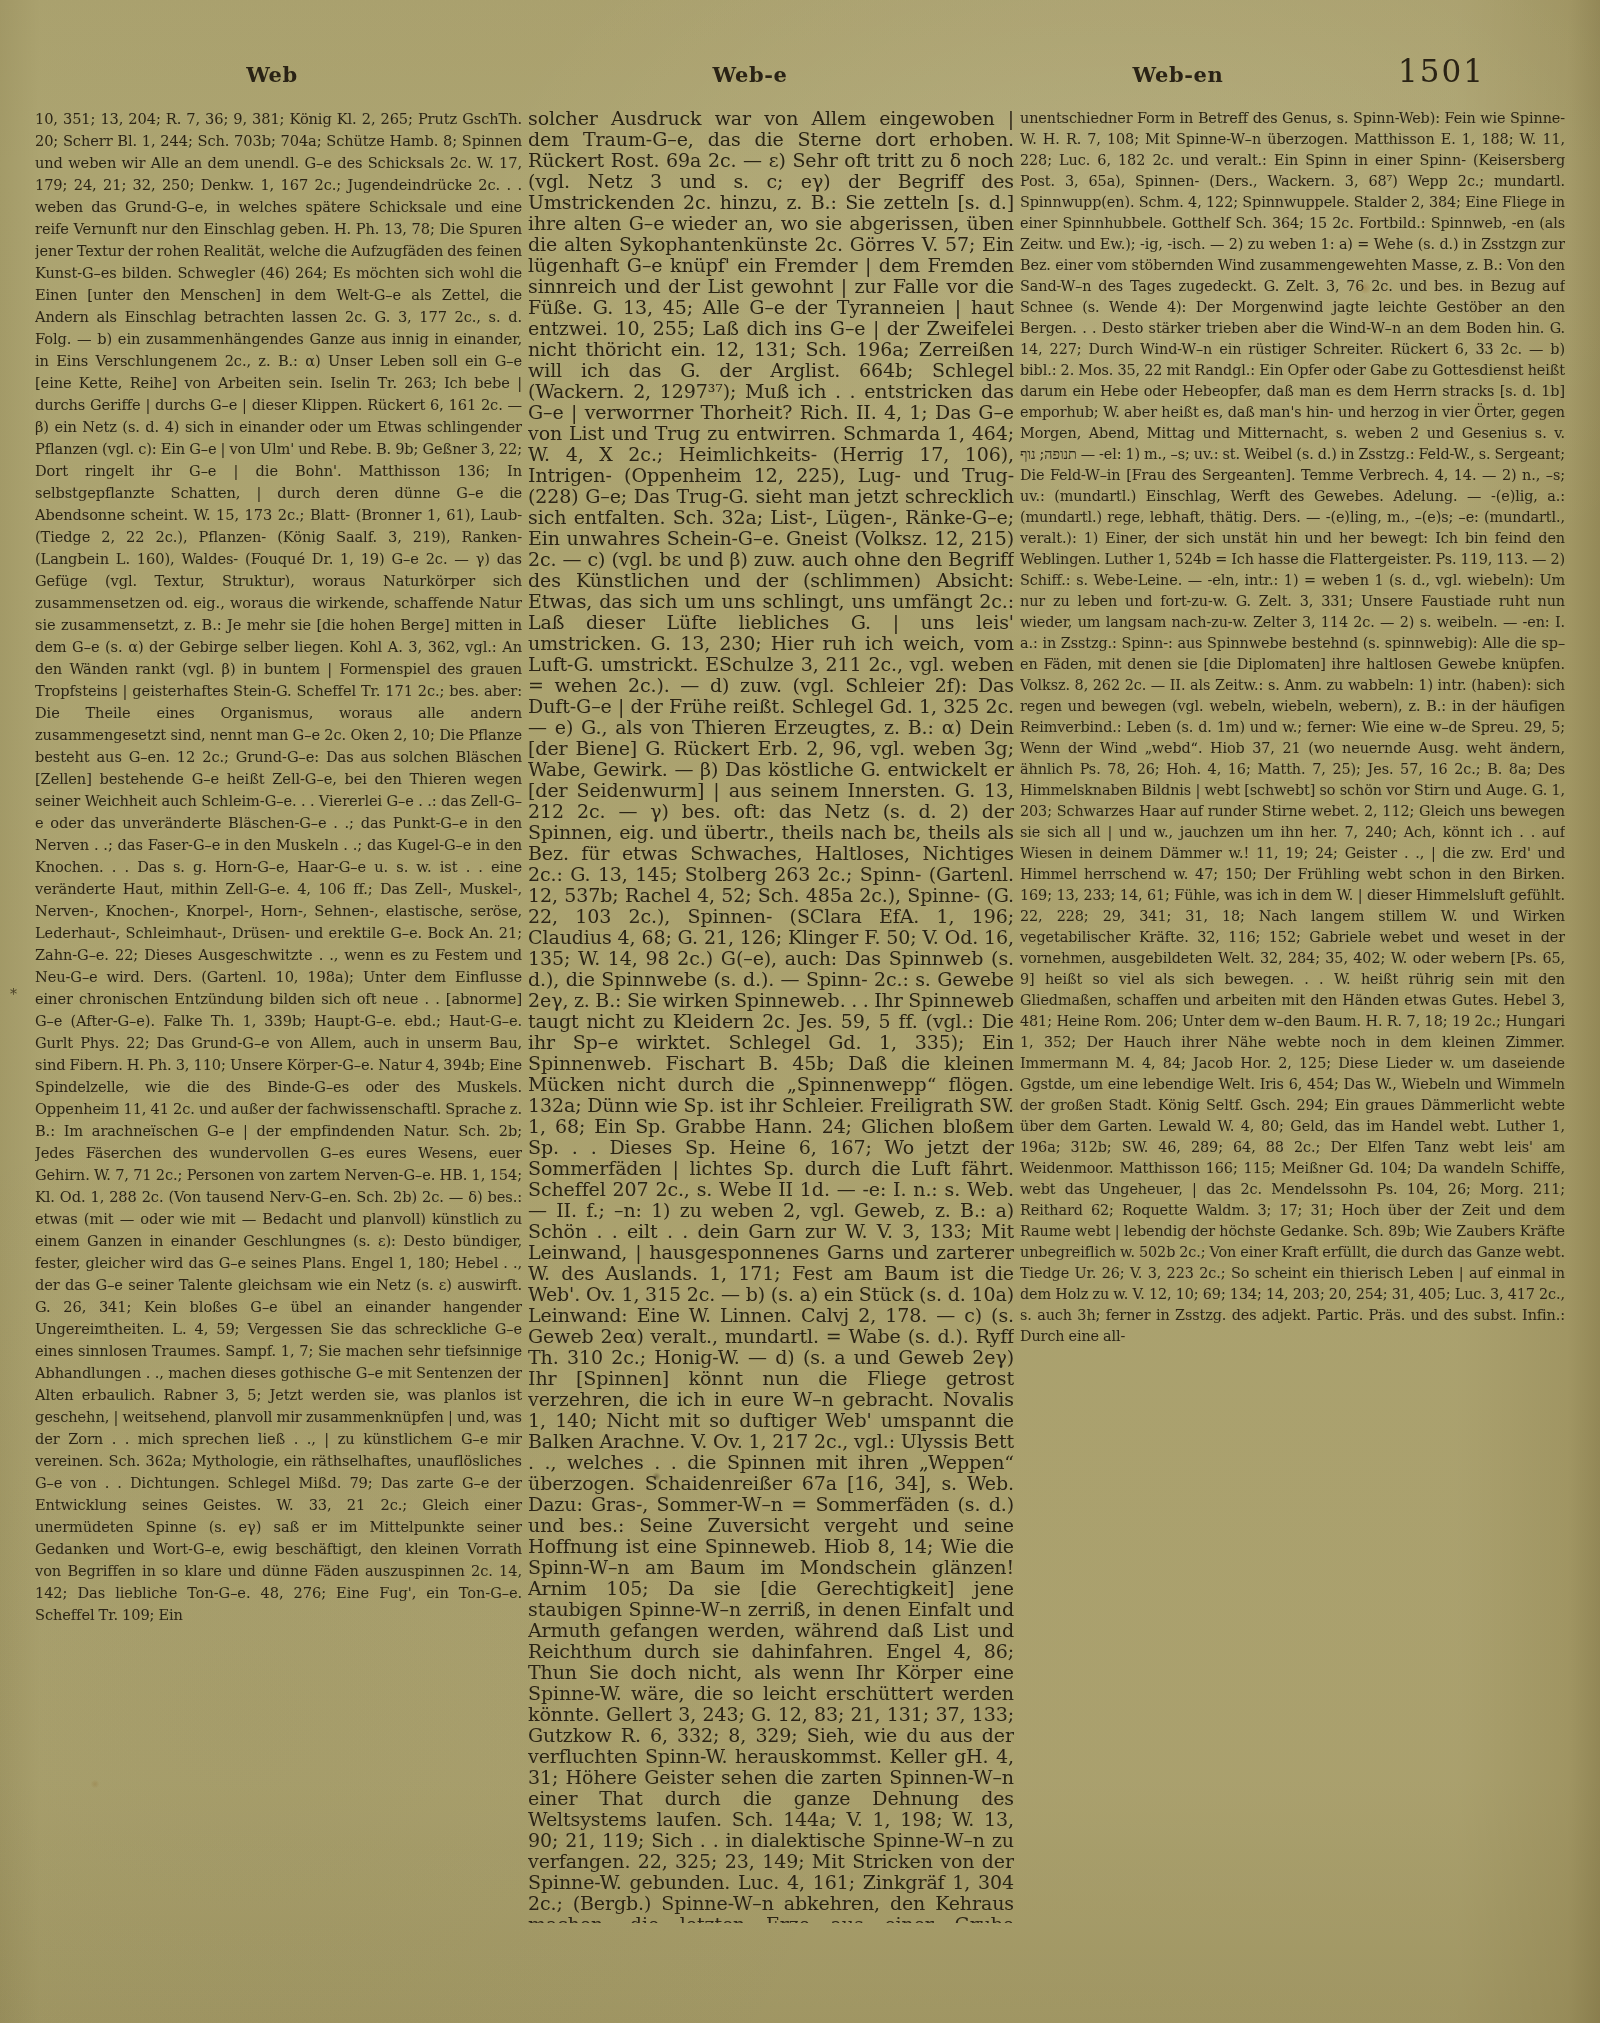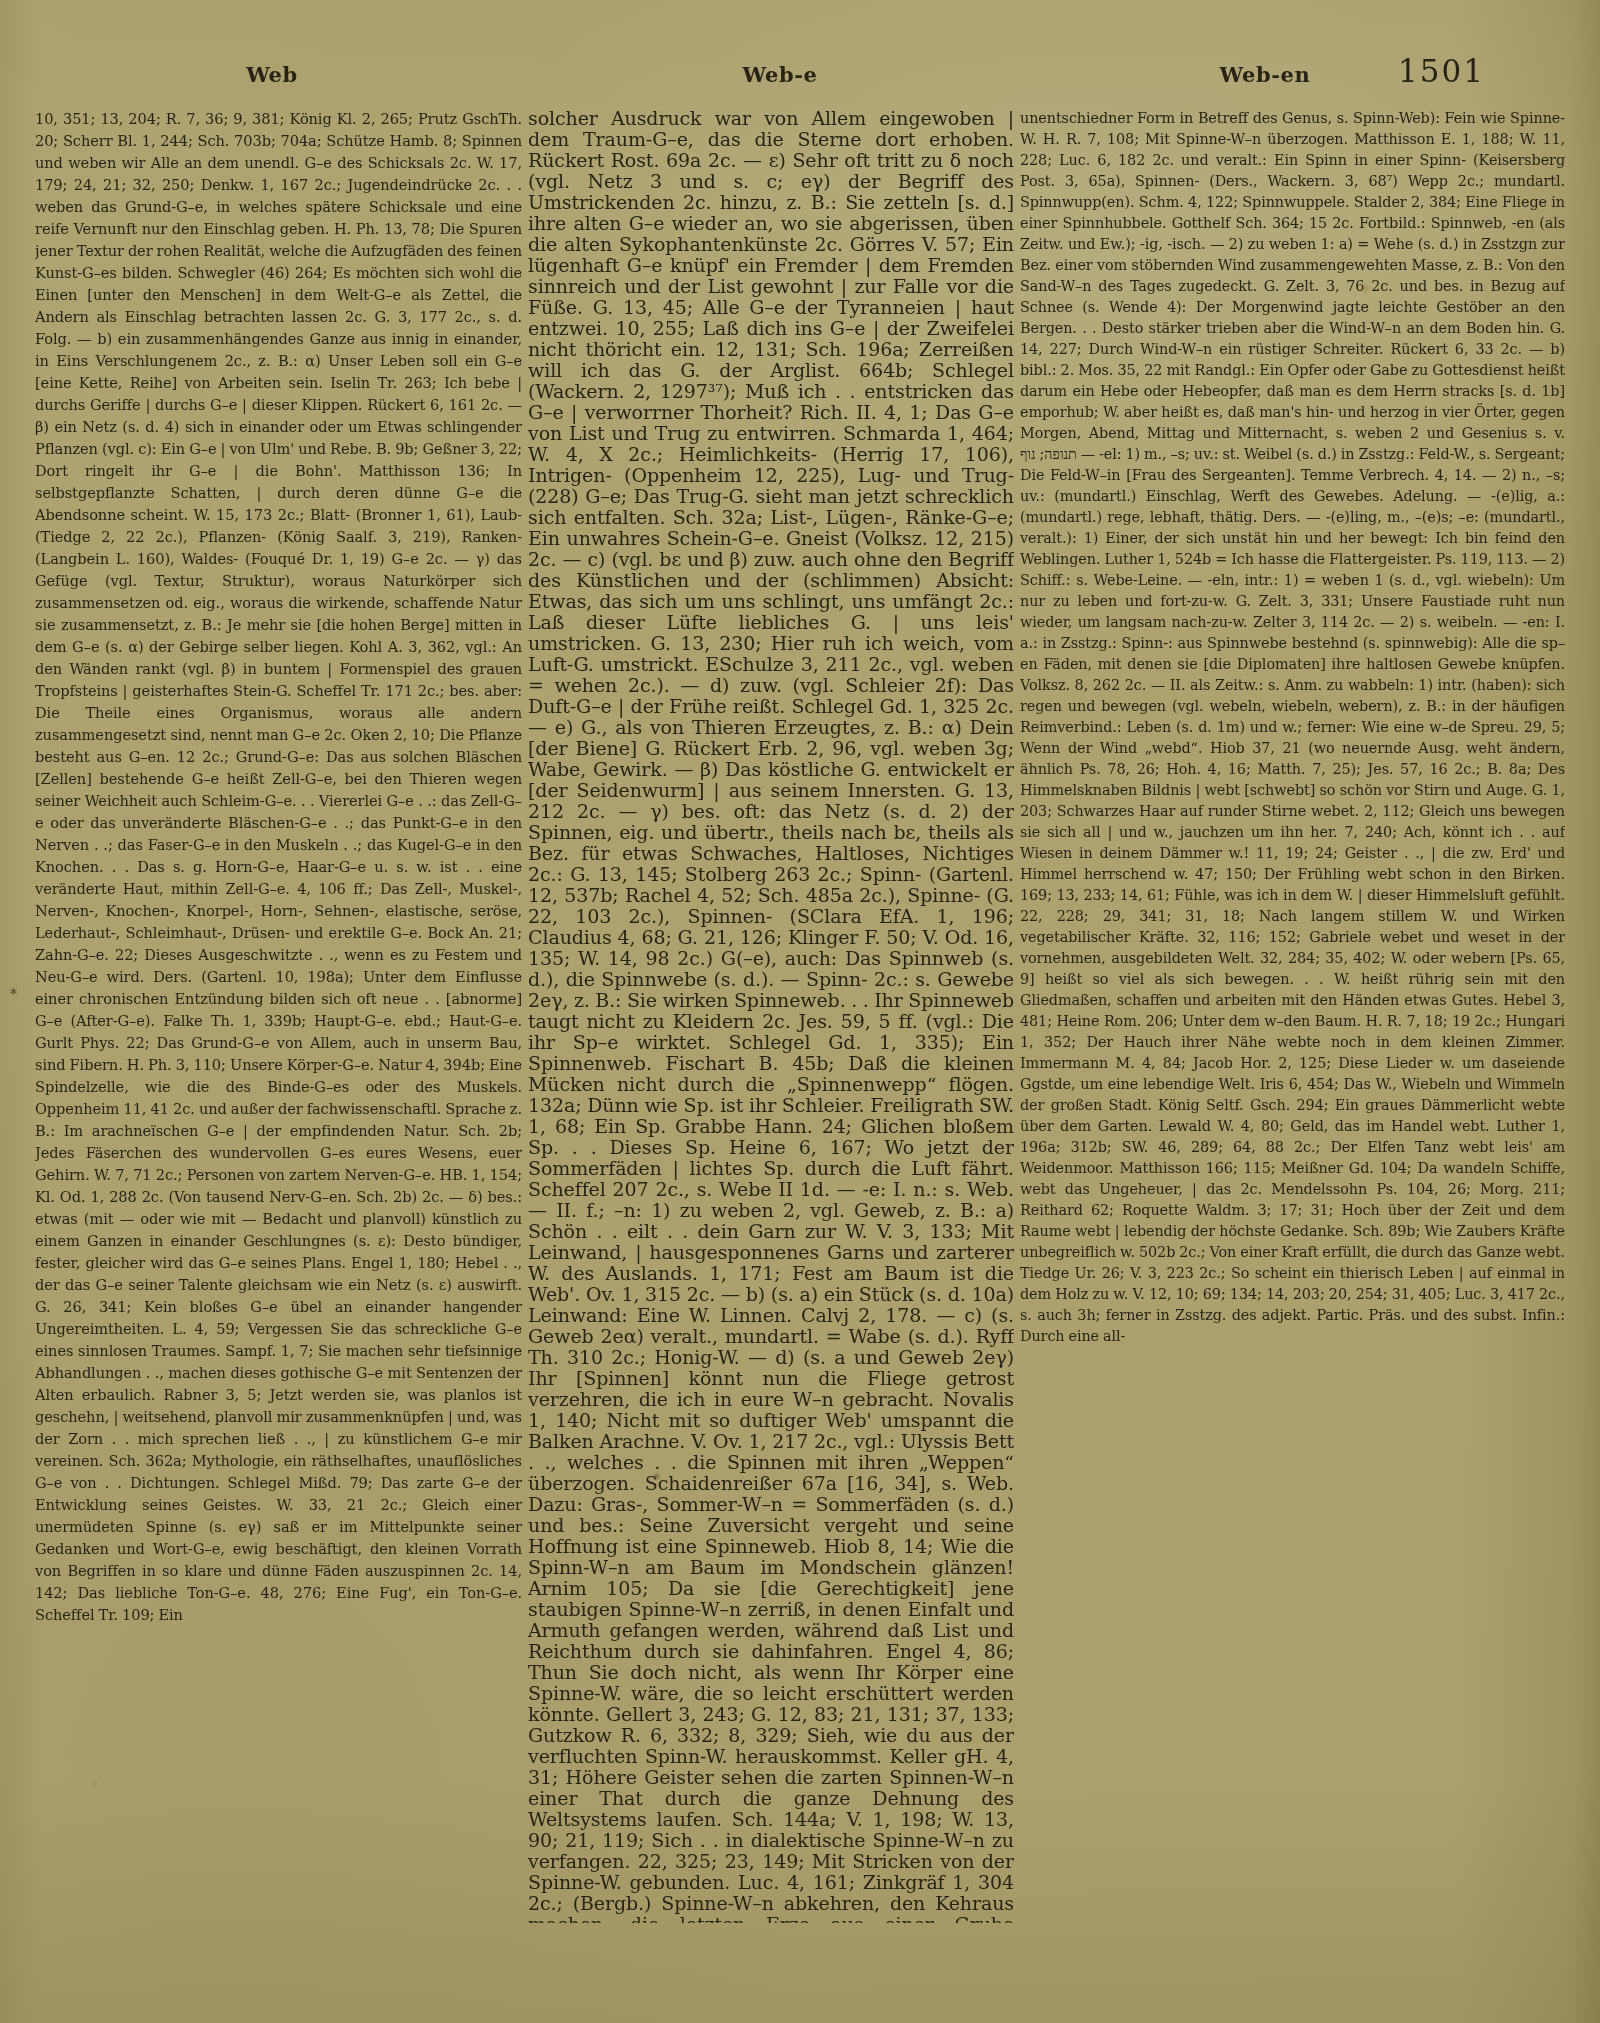--- a/index.html
+++ b/index.html
@@ -43,22 +43,22 @@
               background:radial-gradient(circle, rgba(140,100,40,0.25), rgba(140,100,40,0) 70%); }
   .stain.s4 { left:1496px; top:640px; width:8px; height:8px;
               background:radial-gradient(circle, rgba(150,105,40,0.3), rgba(150,105,40,0) 70%); }
 </style>
 </head>
 <body>
 
 <div class="page">
 
   <div class="runhead" style="left:272px">Web</div>
-  <div class="runhead" style="left:780px">Web-e</div>
-  <div class="runhead" style="left:1265px">Web-en</div>
+  <div class="runhead" style="left:750px">Web-e</div>
+  <div class="runhead" style="left:1178px">Web-en</div>
   <div class="pagenum">1501</div>
 
   <div class="margin-mark">*</div>
 
   <div class="col col1">10, 351; 13, 204; R. 7, 36; 9, 381; König Kl. 2, 265; Prutz GschTh. 20; Scherr Bl. 1, 244; Sch. 703b; 704a; Schütze Hamb. 8; Spinnen und weben wir Alle an dem unendl. G–e des Schicksals 2c. W. 17, 179; 24, 21; 32, 250; Denkw. 1, 167 2c.; Jugendeindrücke 2c. . . weben das Grund-G–e, in welches spätere Schicksale und eine reife Vernunft nur den Einschlag geben. H. Ph. 13, 78; Die Spuren jener Textur der rohen Realität, welche die Aufzugfäden des feinen Kunst-G–es bilden. Schwegler (46) 264; Es möchten sich wohl die Einen [unter den Menschen] in dem Welt-G–e als Zettel, die Andern als Einschlag betrachten lassen 2c. G. 3, 177 2c., s. d. Folg. — b) ein zusammenhängendes Ganze aus innig in einander, in Eins Verschlungenem 2c., z. B.: α) Unser Leben soll ein G–e [eine Kette, Reihe] von Arbeiten sein. Iselin Tr. 263; Ich bebe | durchs Geriffe | durchs G–e | dieser Klippen. Rückert 6, 161 2c. — β) ein Netz (s. d. 4) sich in einander oder um Etwas schlingender Pflanzen (vgl. c): Ein G–e | von Ulm' und Rebe. B. 9b; Geßner 3, 22; Dort ringelt ihr G–e | die Bohn'. Matthisson 136; In selbstgepflanzte Schatten, | durch deren dünne G–e die Abendsonne scheint. W. 15, 173 2c.; Blatt- (Bronner 1, 61), Laub- (Tiedge 2, 22 2c.), Pflanzen- (König Saalf. 3, 219), Ranken- (Langbein L. 160), Waldes- (Fouqué Dr. 1, 19) G–e 2c. — γ) das Gefüge (vgl. Textur, Struktur), woraus Naturkörper sich zusammensetzen od. eig., woraus die wirkende, schaffende Natur sie zusammensetzt, z. B.: Je mehr sie [die hohen Berge] mitten in dem G–e (s. α) der Gebirge selber liegen. Kohl A. 3, 362, vgl.: An den Wänden rankt (vgl. β) in buntem | Formenspiel des grauen Tropfsteins | geisterhaftes Stein-G. Scheffel Tr. 171 2c.; bes. aber: Die Theile eines Organismus, woraus alle andern zusammengesetzt sind, nennt man G–e 2c. Oken 2, 10; Die Pflanze besteht aus G–en. 12 2c.; Grund-G–e: Das aus solchen Bläschen [Zellen] bestehende G–e heißt Zell-G–e, bei den Thieren wegen seiner Weichheit auch Schleim-G–e. . . Viererlei G–e . .: das Zell-G–e oder das unveränderte Bläschen-G–e . .; das Punkt-G–e in den Nerven . .; das Faser-G–e in den Muskeln . .; das Kugel-G–e in den Knochen. . . Das s. g. Horn-G–e, Haar-G–e u. s. w. ist . . eine veränderte Haut, mithin Zell-G–e. 4, 106 ff.; Das Zell-, Muskel-, Nerven-, Knochen-, Knorpel-, Horn-, Sehnen-, elastische, seröse, Lederhaut-, Schleimhaut-, Drüsen- und erektile G–e. Bock An. 21; Zahn-G–e. 22; Dieses Ausgeschwitzte . ., wenn es zu Festem und Neu-G–e wird. Ders. (Gartenl. 10, 198a); Unter dem Einflusse einer chronischen Entzündung bilden sich oft neue . . [abnorme] G–e (After-G–e). Falke Th. 1, 339b; Haupt-G–e. ebd.; Haut-G–e. Gurlt Phys. 22; Das Grund-G–e von Allem, auch in unserm Bau, sind Fibern. H. Ph. 3, 110; Unsere Körper-G–e. Natur 4, 394b; Eine Spindelzelle, wie die des Binde-G–es oder des Muskels. Oppenheim 11, 41 2c. und außer der fachwissenschaftl. Sprache z. B.: Im arachneïschen G–e | der empfindenden Natur. Sch. 2b; Jedes Fäserchen des wundervollen G–es eures Wesens, euer Gehirn. W. 7, 71 2c.; Personen von zartem Nerven-G–e. HB. 1, 154; Kl. Od. 1, 288 2c. (Von tausend Nerv-G–en. Sch. 2b) 2c. — δ) bes.: etwas (mit — oder wie mit — Bedacht und planvoll) künstlich zu einem Ganzen in einander Geschlungnes (s. ε): Desto bündiger, fester, gleicher wird das G–e seines Plans. Engel 1, 180; Hebel . ., der das G–e seiner Talente gleichsam wie ein Netz (s. ε) auswirft. G. 26, 341; Kein bloßes G–e übel an einander hangender Ungereimtheiten. L. 4, 59; Vergessen Sie das schreckliche G–e eines sinnlosen Traumes. Sampf. 1, 7; Sie machen sehr tiefsinnige Abhandlungen . ., machen dieses gothische G–e mit Sentenzen der Alten erbaulich. Rabner 3, 5; Jetzt werden sie, was planlos ist geschehn, | weitsehend, planvoll mir zusammenknüpfen | und, was der Zorn . . mich sprechen ließ . ., | zu künstlichem G–e mir vereinen. Sch. 362a; Mythologie, ein räthselhaftes, unauflösliches G–e von . . Dichtungen. Schlegel Mißd. 79; Das zarte G–e der Entwicklung seines Geistes. W. 33, 21 2c.; Gleich einer unermüdeten Spinne (s. eγ) saß er im Mittelpunkte seiner Gedanken und Wort-G–e, ewig beschäftigt, den kleinen Vorrath von Begriffen in so klare und dünne Fäden auszuspinnen 2c. 14, 142; Das liebliche Ton-G–e. 48, 276; Eine Fug', ein Ton-G–e. Scheffel Tr. 109; Ein</div>
   <div class="col col2">solcher Ausdruck war von Allem eingewoben | dem Traum-G–e, das die Sterne dort erhoben. Rückert Rost. 69a 2c. — ε) Sehr oft tritt zu δ noch (vgl. Netz 3 und s. c; eγ) der Begriff des Umstrickenden 2c. hinzu, z. B.: Sie zetteln [s. d.] ihre alten G–e wieder an, wo sie abgerissen, üben die alten Sykophantenkünste 2c. Görres V. 57; Ein lügenhaft G–e knüpf' ein Fremder | dem Fremden sinnreich und der List gewohnt | zur Falle vor die Füße. G. 13, 45; Alle G–e der Tyranneien | haut entzwei. 10, 255; Laß dich ins G–e | der Zweifelei nicht thöricht ein. 12, 131; Sch. 196a; Zerreißen will ich das G. der Arglist. 664b; Schlegel (Wackern. 2, 1297³⁷); Muß ich . . entstricken das G–e | verworrner Thorheit? Rich. II. 4, 1; Das G–e von List und Trug zu entwirren. Schmarda 1, 464; W. 4, X 2c.; Heimlichkeits- (Herrig 17, 106), Intrigen- (Oppenheim 12, 225), Lug- und Trug- (228) G–e; Das Trug-G. sieht man jetzt schrecklich sich entfalten. Sch. 32a; List-, Lügen-, Ränke-G–e; Ein unwahres Schein-G–e. Gneist (Volksz. 12, 215) 2c. — c) (vgl. bε und β) zuw. auch ohne den Begriff des Künstlichen und der (schlimmen) Absicht: Etwas, das sich um uns schlingt, uns umfängt 2c.: Laß dieser Lüfte liebliches G. | uns leis' umstricken. G. 13, 230; Hier ruh ich weich, vom Luft-G. umstrickt. ESchulze 3, 211 2c., vgl. weben = wehen 2c.). — d) zuw. (vgl. Schleier 2f): Das Duft-G–e | der Frühe reißt. Schlegel Gd. 1, 325 2c. — e) G., als von Thieren Erzeugtes, z. B.: α) Dein [der Biene] G. Rückert Erb. 2, 96, vgl. weben 3g; Wabe, Gewirk. — β) Das köstliche G. entwickelt er [der Seidenwurm] | aus seinem Innersten. G. 13, 212 2c. — γ) bes. oft: das Netz (s. d. 2) der Spinnen, eig. und übertr., theils nach bε, theils als Bez. für etwas Schwaches, Haltloses, Nichtiges 2c.: G. 13, 145; Stolberg 263 2c.; Spinn- (Gartenl. 12, 537b; Rachel 4, 52; Sch. 485a 2c.), Spinne- (G. 22, 103 2c.), Spinnen- (SClara EfA. 1, 196; Claudius 4, 68; G. 21, 126; Klinger F. 50; V. Od. 16, 135; W. 14, 98 2c.) G(–e), auch: Das Spinnweb (s. d.), die Spinnwebe (s. d.). — Spinn- 2c.: s. Gewebe 2eγ, z. B.: Sie wirken Spinneweb. . . Ihr Spinneweb taugt nicht zu Kleidern 2c. Jes. 59, 5 ff. (vgl.: Die ihr Sp–e wirktet. Schlegel Gd. 1, 335); Ein Spinnenweb. Fischart B. 45b; Daß die kleinen Mücken nicht durch die „Spinnenwepp“ flögen. 132a; Dünn wie Sp. ist ihr Schleier. Freiligrath SW. 1, 68; Ein Sp. Grabbe Hann. 24; Glichen bloßem Sp. . . Dieses Sp. Heine 6, 167; Wo jetzt der Sommerfäden | lichtes Sp. durch die Luft fährt. Scheffel 207 2c., s. Webe II 1d. — -e: I. n.: s. Web. — II. f.; –n: 1) zu weben 2, vgl. Geweb, z. B.: a) Schön . . eilt . . dein Garn zur W. V. 3, 133; Mit Leinwand, | hausgesponnenes Garns und zarterer W. des Auslands. 1, 171; Fest am Baum ist die Web'. Ov. 1, 315 2c. — b) (s. a) ein Stück (s. d. 10a) Leinwand: Eine W. Linnen. Calvj 2, 178. — c) (s. Geweb 2eα) veralt., mundartl. = Wabe (s. d.). Ryff Th. 310 2c.; Honig-W. — d) (s. a und Geweb 2eγ) Ihr [Spinnen] könnt nun die Fliege getrost verzehren, die ich in eure W–n gebracht. Novalis 1, 140; Nicht mit so duftiger Web' umspannt die Balken Arachne. V. Ov. 1, 217 2c., vgl.: Ulyssis Bett . ., welches . . die Spinnen mit ihren „Weppen“ überzogen. Schaidenreißer 67a [16, 34], s. Web. Dazu: Gras-, Sommer-W–n = Sommerfäden (s. d.) und bes.: Seine Zuversicht vergeht und seine Hoffnung ist eine Spinneweb. Hiob 8, 14; Wie die Spinn-W–n am Baum im Mondschein glänzen! Arnim 105; Da sie [die Gerechtigkeit] jene staubigen Spinne-W–n zerriß, in denen Einfalt und Armuth gefangen werden, während daß List und Reichthum durch sie dahinfahren. Engel 4, 86; Thun Sie doch nicht, als wenn Ihr Körper eine Spinne-W. wäre, die so leicht erschüttert werden könnte. Gellert 3, 243; G. 12, 83; 21, 131; 37, 133; Gutzkow R. 6, 332; 8, 329; Sieh, wie du aus der verfluchten Spinn-W. herauskommst. Keller gH. 4, 31; Höhere Geister sehen die zarten Spinnen-W–n einer That durch die ganze Dehnung des Weltsystems laufen. Sch. 144a; V. 1, 198; W. 13, 90; 21, 119; Sich . . in dialektische Spinne-W–n zu verfangen. 22, 325; 23, 149; Mit Stricken von der Spinne-W. gebunden. Luc. 4, 161; Zinkgräf 1, 304 2c.; (Bergb.) Spinne-W–n abkehren, den Kehraus machen, die letzten Erze aus einer Grube herausschaffen, s. Jablonsky 1110b 2c.; vgl. (in</div>
   <div class="col col3">unentschiedner Form in Betreff des Genus, s. Spinn-Web): Fein wie Spinne-W. H. R. 7, 108; Mit Spinne-W–n überzogen. Matthisson E. 1, 188; W. 11, 228; Luc. 6, 182 2c. und veralt.: Ein Spinn in einer Spinn- (Keisersberg Post. 3, 65a), Spinnen- (Ders., Wackern. 3, 68⁷) Wepp 2c.; mundartl. Spinnwupp(en). Schm. 4, 122; Spinnwuppele. Stalder 2, 384; Eine Fliege in einer Spinnhubbele. Gotthelf Sch. 364; 15 2c. Fortbild.: Spinnweb, -en (als Zeitw. und Ew.); -ig, -isch. — 2) zu weben 1: a) = Wehe (s. d.) in Zsstzgn zur Bez. einer vom stöbernden Wind zusammengewehten Masse, z. B.: Von den Sand-W–n des Tages zugedeckt. G. Zelt. 3, 76 2c. und bes. in Bezug auf Schnee (s. Wende 4): Der Morgenwind jagte leichte Gestöber an den Bergen. . . Desto stärker trieben aber die Wind-W–n an dem Boden hin. G. 14, 227; Durch Wind-W–n ein rüstiger Schreiter. Rückert 6, 33 2c. — b) bibl.: 2. Mos. 35, 22 mit Randgl.: Ein Opfer oder Gabe zu Gottesdienst heißt darum ein Hebe oder Hebeopfer, daß man es dem Herrn stracks [s. d. 1b] emporhub; W. aber heißt es, daß man's hin- und herzog in vier Örter, gegen Morgen, Abend, Mittag und Mitternacht, s. weben 2 und Gesenius s. v. תנופה; נוף — -el: 1) m., –s; uv.: st. Weibel (s. d.) in Zsstzg.: Feld-W., s. Sergeant; Die Feld-W–in [Frau des Sergeanten]. Temme Verbrech. 4, 14. — 2) n., –s; uv.: (mundartl.) Einschlag, Werft des Gewebes. Adelung. — -(e)lig, a.: (mundartl.) rege, lebhaft, thätig. Ders. — -(e)ling, m., –(e)s; –e: (mundartl., veralt.): 1) Einer, der sich unstät hin und her bewegt: Ich bin feind den Weblingen. Luther 1, 524b = Ich hasse die Flattergeister. Ps. 119, 113. — 2) Schiff.: s. Webe-Leine. — -eln, intr.: 1) = weben 1 (s. d., vgl. wiebeln): Um nur zu leben und fort-zu-w. G. Zelt. 3, 331; Unsere Faustiade ruht nun wieder, um langsam nach-zu-w. Zelter 3, 114 2c. — 2) s. weibeln. — -en: I. a.: in Zsstzg.: Spinn-: aus Spinnwebe bestehnd (s. spinnwebig): Alle die sp–en Fäden, mit denen sie [die Diplomaten] ihre haltlosen Gewebe knüpfen. Volksz. 8, 262 2c. — II. als Zeitw.: s. Anm. zu wabbeln: 1) intr. (haben): sich regen und bewegen (vgl. webeln, wiebeln, webern), z. B.: in der häufigen Reimverbind.: Leben (s. d. 1m) und w.; ferner: Wie eine w–de Spreu. 29, 5; Wenn der Wind „webd“. Hiob 37, 21 (wo neuernde Ausg. weht ändern, ähnlich Ps. 78, 26; Hoh. 4, 16; Matth. 7, 25); Jes. 57, 16 2c.; B. 8a; Des Himmelsknaben Bildnis | webt [schwebt] so schön vor Stirn und Auge. G. 1, 203; Schwarzes Haar auf runder Stirne webet. 2, 112; Gleich uns bewegen sie sich all | und w., jauchzen um ihn her. 7, 240; Ach, könnt ich . . auf Wiesen in deinem Dämmer w.! 11, 19; 24; Geister . ., | die zw. Erd' und Himmel herrschend w. 47; 150; Der Frühling webt schon in den Birken. 169; 13, 233; 14, 61; Fühle, was ich in dem W. | dieser Himmelsluft gefühlt. 22, 228; 29, 341; 31, 18; Nach langem stillem W. und Wirken vegetabilischer Kräfte. 32, 116; 152; Gabriele webet und weset in der vornehmen, ausgebildeten Welt. 32, 284; 35, 402; W. oder webern [Ps. 65, 9] heißt so viel als sich bewegen. . . W. heißt rührig sein mit den Gliedmaßen, schaffen und arbeiten mit den Händen etwas Gutes. Hebel 3, 481; Heine Rom. 206; Unter dem w–den Baum. H. R. 7, 18; 19 2c.; Hungari 1, 352; Der Hauch ihrer Nähe webte noch in dem kleinen Zimmer. Immermann M. 4, 84; Jacob Hor. 2, 125; Diese Lieder w. um daseiende Ggstde, um eine lebendige Welt. Iris 6, 454; Das W., Wiebeln und Wimmeln der großen Stadt. König Seltf. Gsch. 294; Ein graues Dämmerlicht webte über dem Garten. Lewald W. 4, 80; Geld, das im Handel webt. Luther 1, 196a; 312b; SW. 46, 289; 64, 88 2c.; Der Elfen Tanz webt leis' am Weidenmoor. Matthisson 166; 115; Meißner Gd. 104; Da wandeln Schiffe, webt das Ungeheuer, | das 2c. Mendelssohn Ps. 104, 26; Morg. 211; Reithard 62; Roquette Waldm. 3; 17; 31; Hoch über der Zeit und dem Raume webt | lebendig der höchste Gedanke. Sch. 89b; Wie Zaubers Kräfte unbegreiflich w. 502b 2c.; Von einer Kraft erfüllt, die durch das Ganze webt. Tiedge Ur. 26; V. 3, 223 2c.; So scheint ein thierisch Leben | auf einmal in dem Holz zu w. V. 12, 10; 69; 134; 14, 203; 20, 254; 31, 405; Luc. 3, 417 2c., s. auch 3h; ferner in Zsstzg. des adjekt. Partic. Präs. und des subst. Infin.: Durch eine all-</div>
 
   <div class="stain s1"></div>
   <div class="stain s2"></div>

